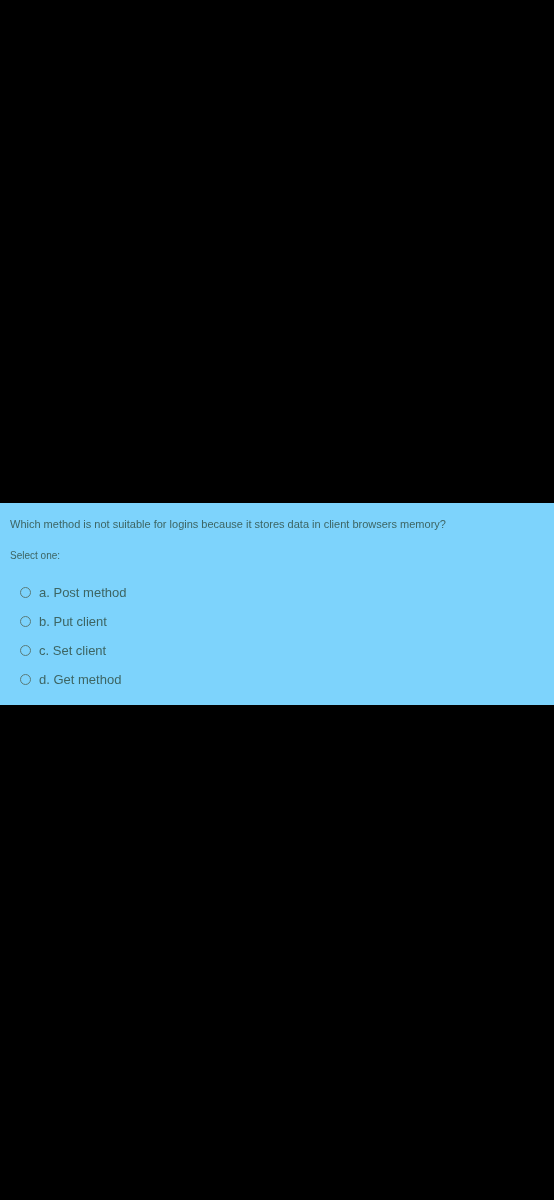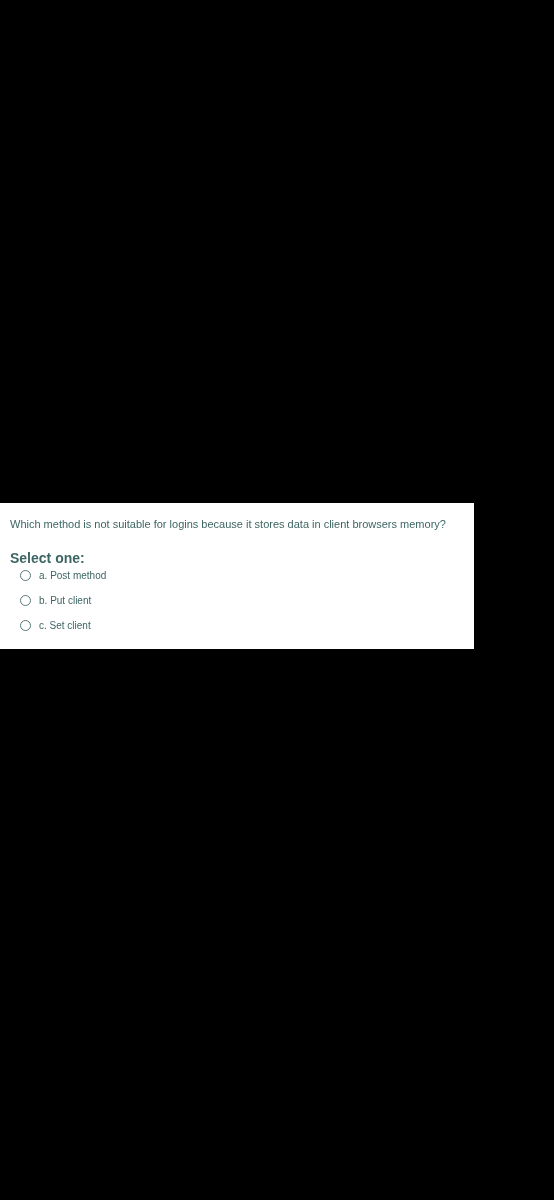--- a/index.html
+++ b/index.html
@@ -11,35 +11,34 @@
       width: 554px;
       height: 1200px;
       background-color: #000000;
       font-family: Arial, sans-serif;
       position: relative;
     }
     .quiz-container {
       position: absolute;
       top: 503px;
       left: 0;
-      width: 474px;
-      background-color: #ffffff;
+      width: 554px;
+      background-color: #7dd3fc;
       padding: 14px 10px 18px 10px;
     }
     .question-text {
       color: #3d6563;
       font-size: 11px;
       margin-bottom: 18px;
       line-height: 1.4;
     }
     .select-label {
       color: #3d6563;
-      font-size: 14px;
-      margin-bottom: 4px;
-      font-weight: bold;
+      font-size: 10px;
+      margin-bottom: 24px;
     }
     .option {
       display: flex;
       align-items: center;
       margin-bottom: 14px;
       margin-left: 10px;
     }
     .option:last-child {
       margin-bottom: 0;
     }
@@ -48,21 +47,21 @@
       height: 11px;
       border: 1px solid #5a7a78;
       border-radius: 50%;
       margin-right: 8px;
       flex-shrink: 0;
       background: transparent;
       cursor: pointer;
     }
     .option-label {
       color: #3d6563;
-      font-size: 10px;
+      font-size: 13px;
       cursor: pointer;
     }
   </style>
 </head>
 <body>
 
 <div class="quiz-container">
   <div class="question-text">Which method is not suitable for logins because it stores data in client browsers memory?</div>
   <div class="select-label">Select one:</div>
 
@@ -74,13 +73,17 @@
   <div class="option">
     <span class="radio-circle"></span>
     <span class="option-label"><span>b</span>. <span>Put client</span></span>
   </div>
 
   <div class="option">
     <span class="radio-circle"></span>
     <span class="option-label"><span>c</span>. <span>Set client</span></span>
   </div>
 
+  <div class="option">
+    <span class="radio-circle"></span>
+    <span class="option-label"><span>d</span>. <span>Get method</span></span>
+  </div>
 </div>
 
 </body></html>

